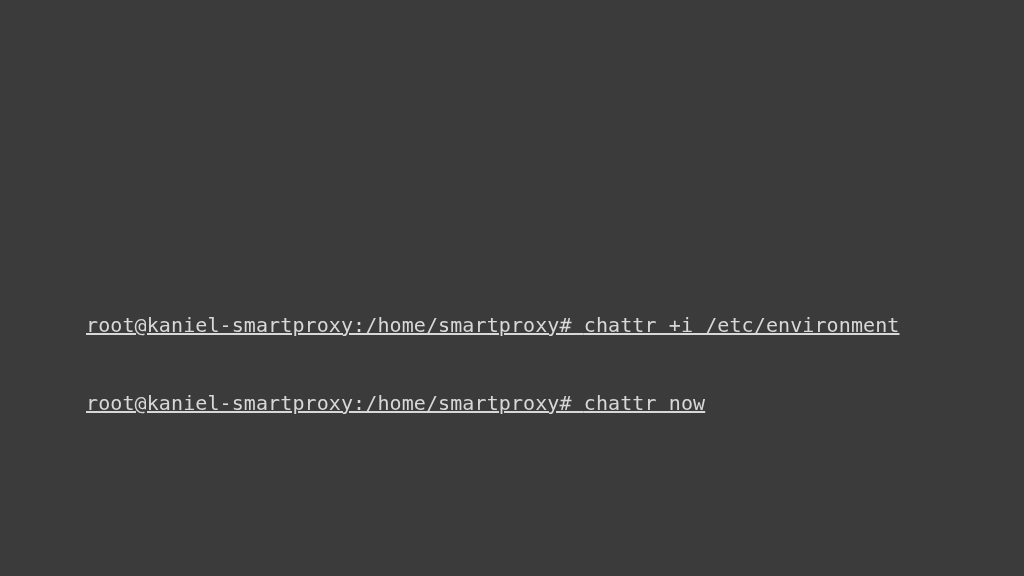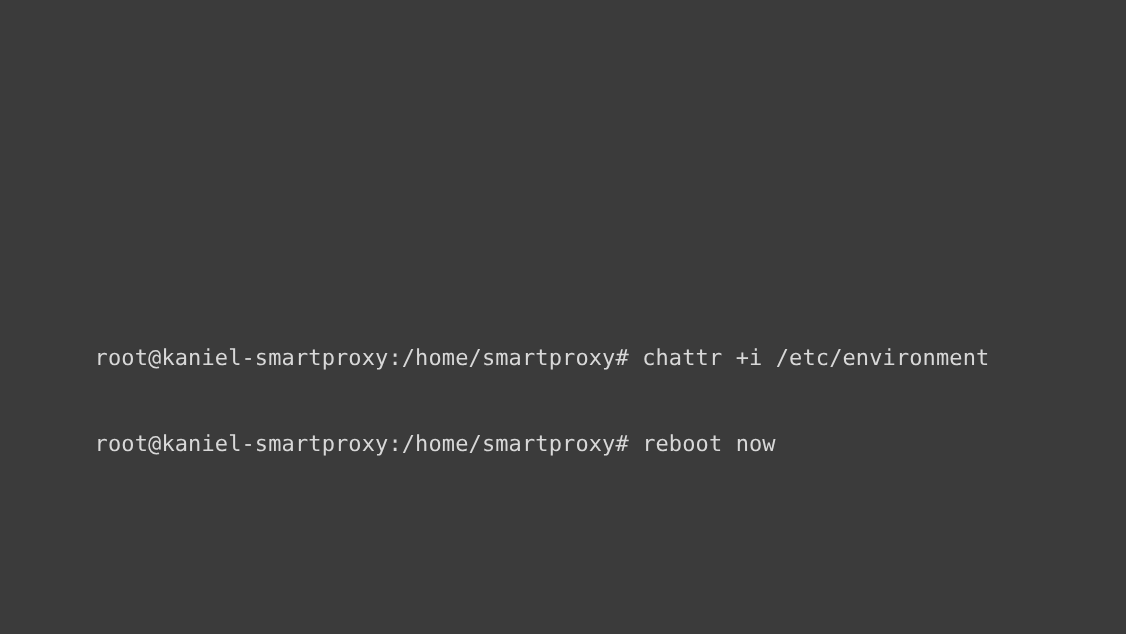--- a/index.html
+++ b/index.html
@@ -20,21 +20,22 @@
       left: 86px;
       top: 260px;
       color: #d8d8d8;
       font-size: 20px;
       line-height: 1.3;
       white-space: pre;
       letter-spacing: 0.1px;
     }
     .terminal-line {
       display: block;
+      text-decoration: underline;
     }
   </style>
 </head>
 <body>
 
 <div class="terminal-output">
   <span class="terminal-line"><span>root@kaniel-smartproxy:/home/smartproxy# </span><span>chattr +i /etc/environment</span></span>
-  <span class="terminal-line"><span>root@kaniel-smartproxy:/home/smartproxy# </span><span>reboot now</span></span>
+  <span class="terminal-line"><span>root@kaniel-smartproxy:/home/smartproxy# </span><span>chattr now</span></span>
 </div>
 
 </body></html>

